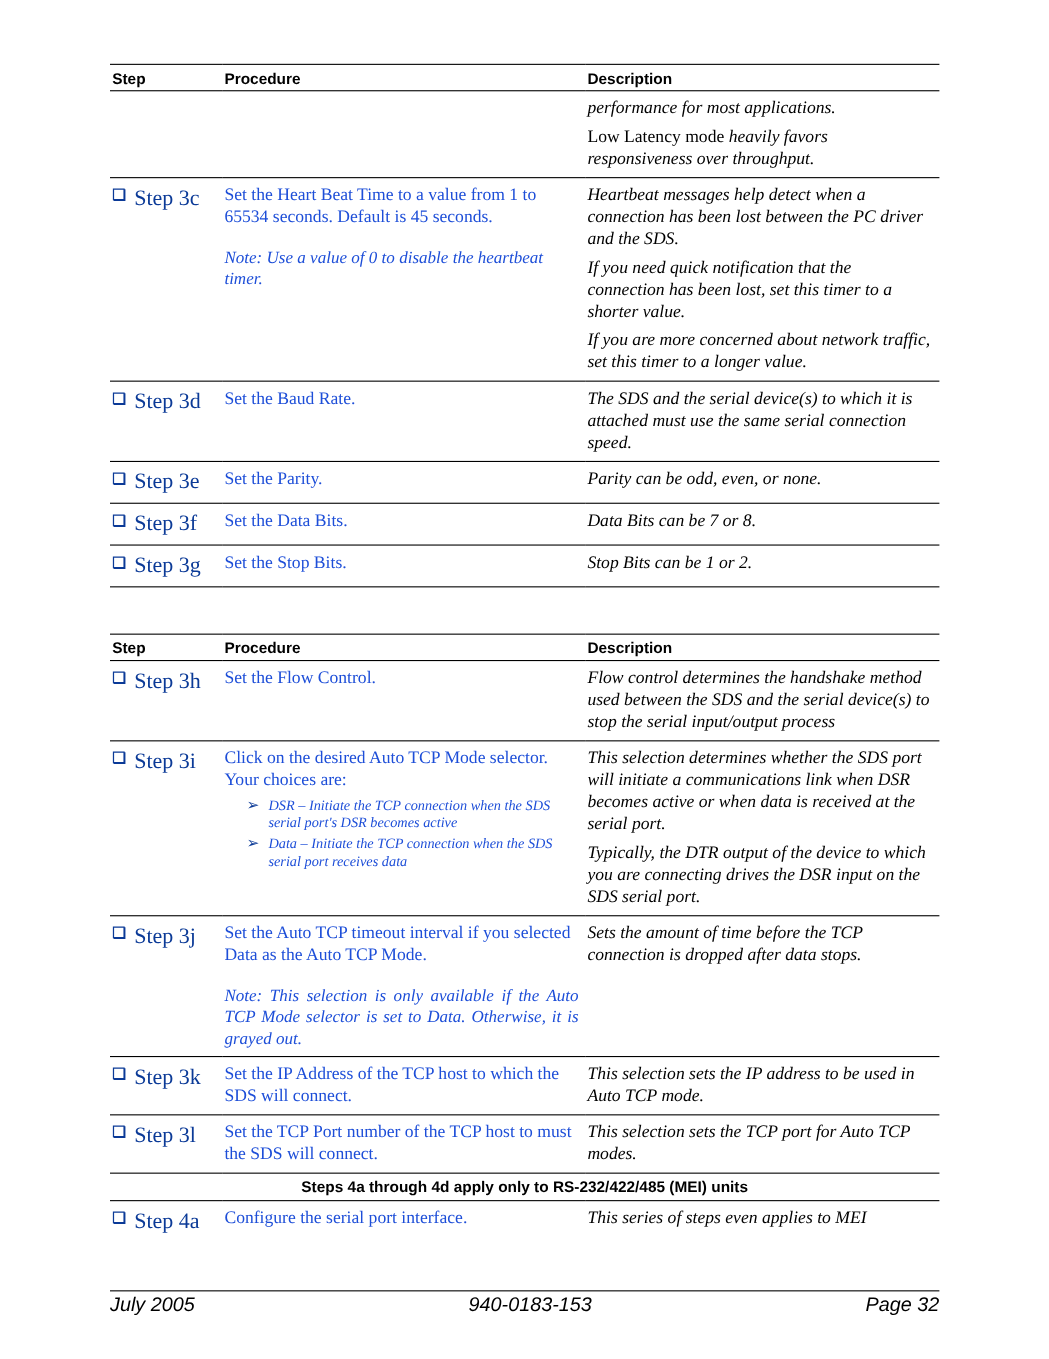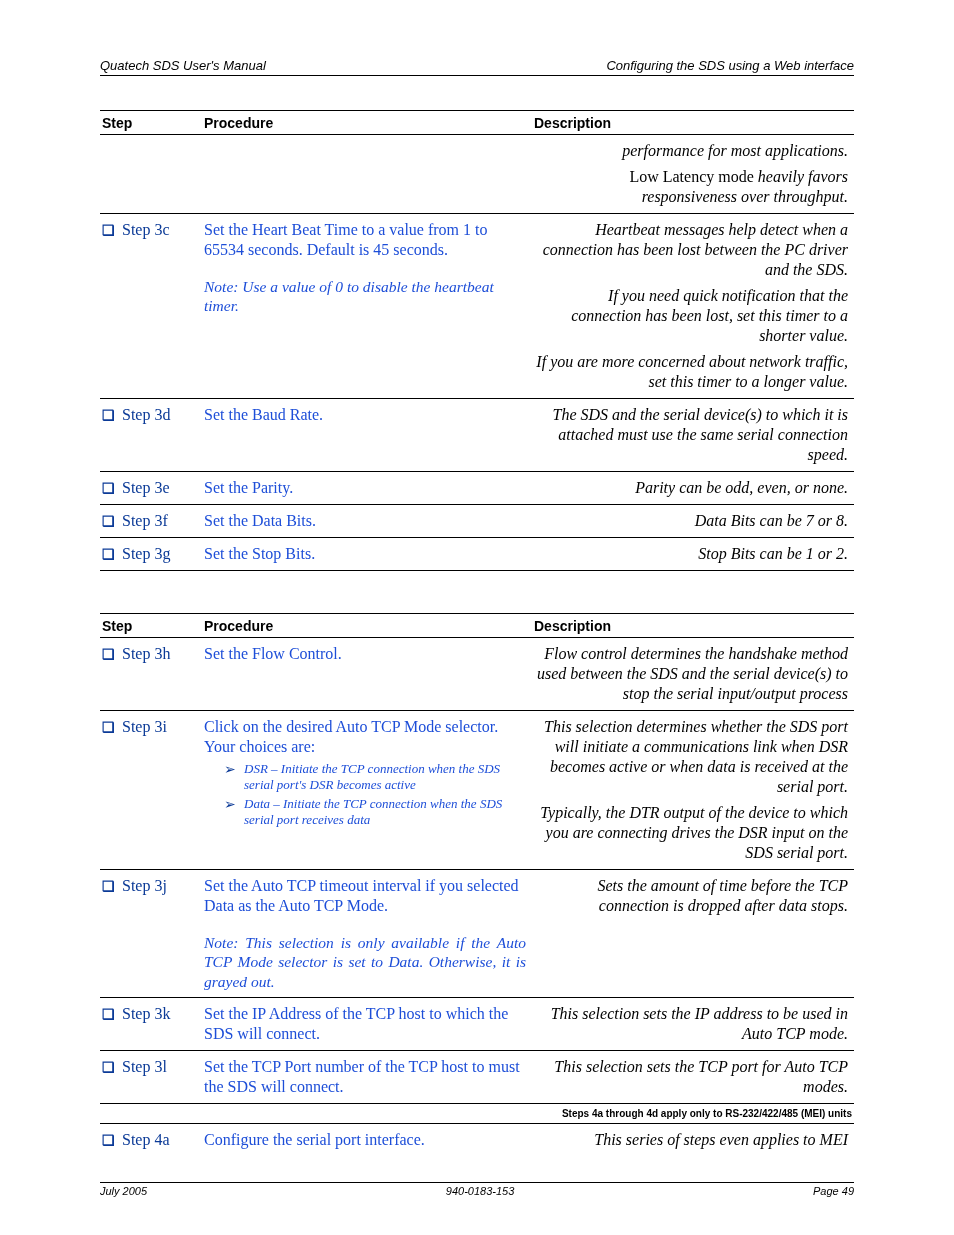--- a/index.html
+++ b/index.html
@@ -51,46 +51,45 @@
     border-bottom: 1px solid #000;
     padding: 6px 6px 6px 2px;
     vertical-align: top;
     font-size: 16px;
     line-height: 1.25;
   }
   tr.body-row.noborder > td { border-bottom: none; }
   tr.section-row > td {
     font-family: Arial, Helvetica, sans-serif;
     font-weight: 600;
-    font-size: 10px;
-    text-align: right;
+    font-size: 14px;
+    text-align: center;
     padding: 4px 2px;
     border-bottom: 1px solid #000;
   }
   .checkbox {
     font-family: Arial, sans-serif;
     color: #0b3a97;
     font-size: 14px;
     font-weight: 600;
   }
   .step-label {
     color: #0b3a97;
     font-family: "Century Schoolbook", Georgia, serif;
-    font-size: 16px;
+    font-size: 20px;
   }
   .proc { color: #1d4ed8; }
   .note {
     font-style: italic;
     font-size: 15.5px;
     display: block;
     margin-top: 17px;
   }
   .desc {
     font-style: italic;
-    text-align: right;
   }
   .desc p { margin: 0 0 6px 0; }
   .desc p:last-child { margin-bottom: 0; }
   ul.choices {
     list-style: none;
     margin: 4px 0 0 0;
     padding: 0 0 0 20px;
     font-style: italic;
     font-size: 13px;
   }
@@ -112,34 +111,30 @@
   .gap { height: 42px; }
   .footer {
     position: absolute;
     left: 100px;
     right: 100px;
     bottom: 38px;
     border-top: 1.5px solid #000;
     padding-top: 2px;
     font-family: Arial, Helvetica, sans-serif;
     font-style: italic;
-    font-size: 11px;
+    font-size: 18px;
     display: flex;
     justify-content: space-between;
   }
 </style>
 </head>
 <body>
 
 <div class="page">
 
-  <div class="running-head">
-    <span>Quatech SDS User's Manual</span>
-    <span>Configuring the SDS using a Web interface</span>
-  </div>
 
   <table class="doc-table">
     <colgroup>
         <col class="c1">
         <col class="c2">
         <col class="c3">
         <col class="c4">
       </colgroup>
     <tbody>
         <tr class="thead-row">
@@ -293,16 +288,16 @@
       <td class="desc">
             <p>This series of steps even applies to MEI</p>
           </td>
     </tr>
   </tbody>
     </table>
 
   <div class="footer">
     <span>July 2005</span>
     <span>940-0183-153</span>
-    <span>Page 49</span>
+    <span>Page 32</span>
   </div>
 
 </div>
 
 </body></html>

